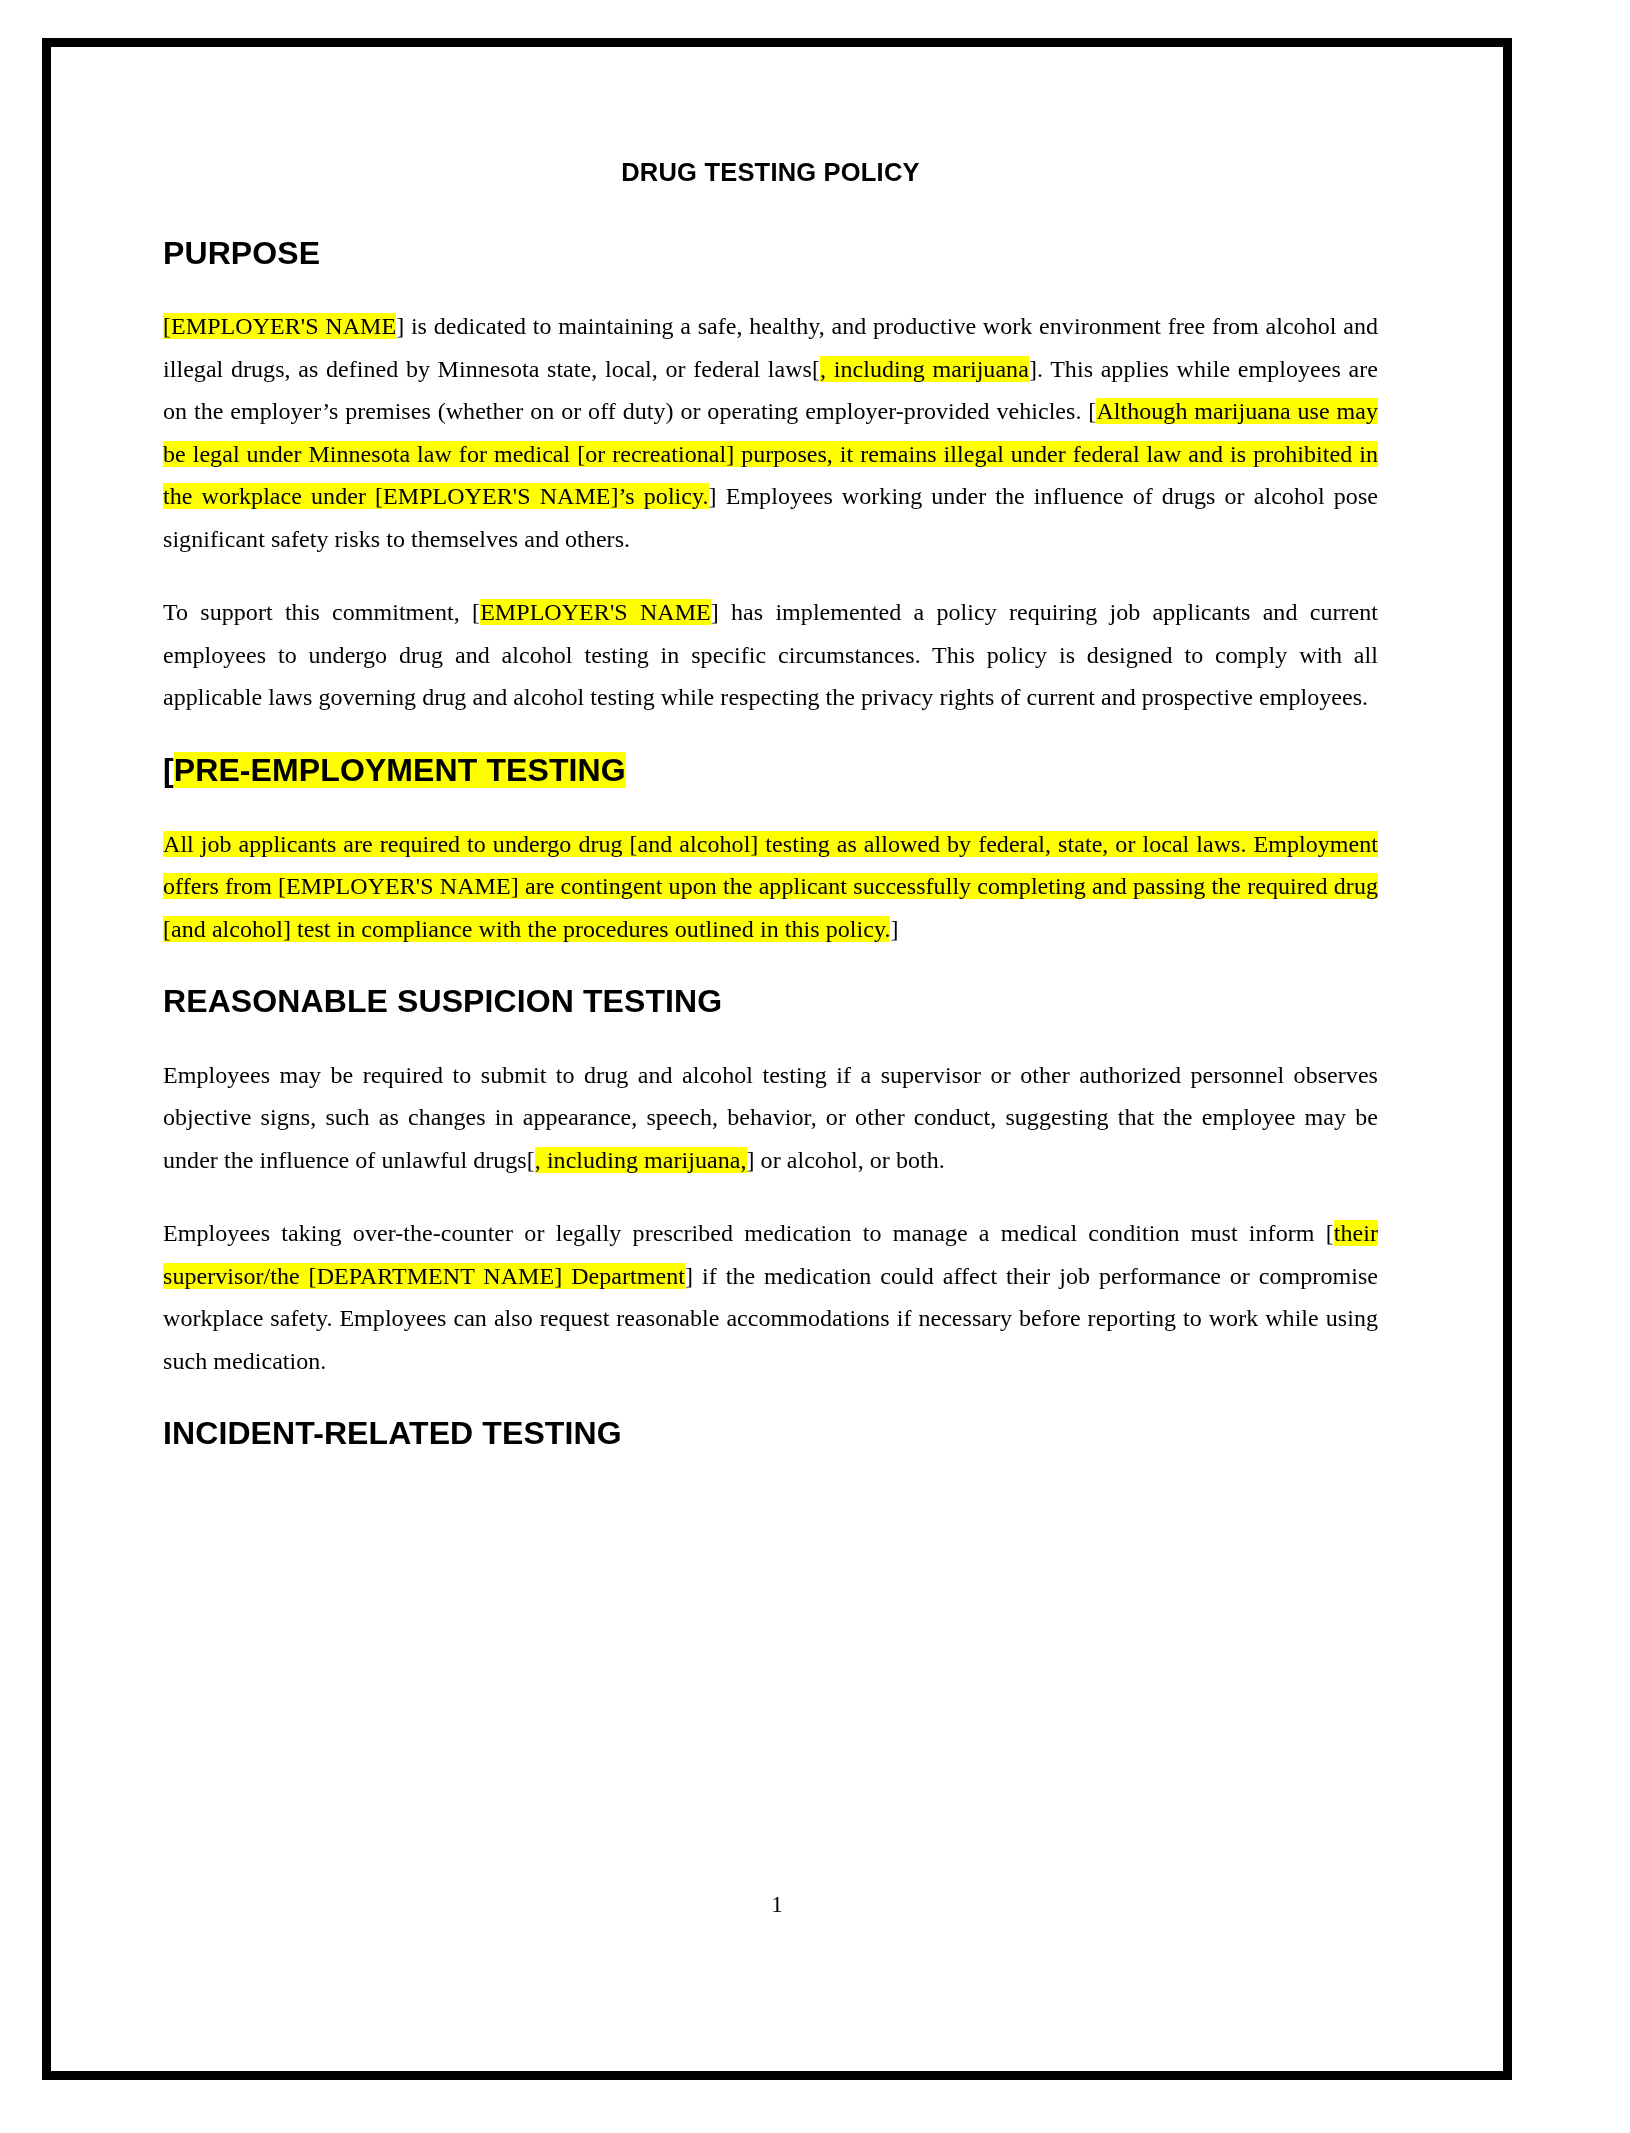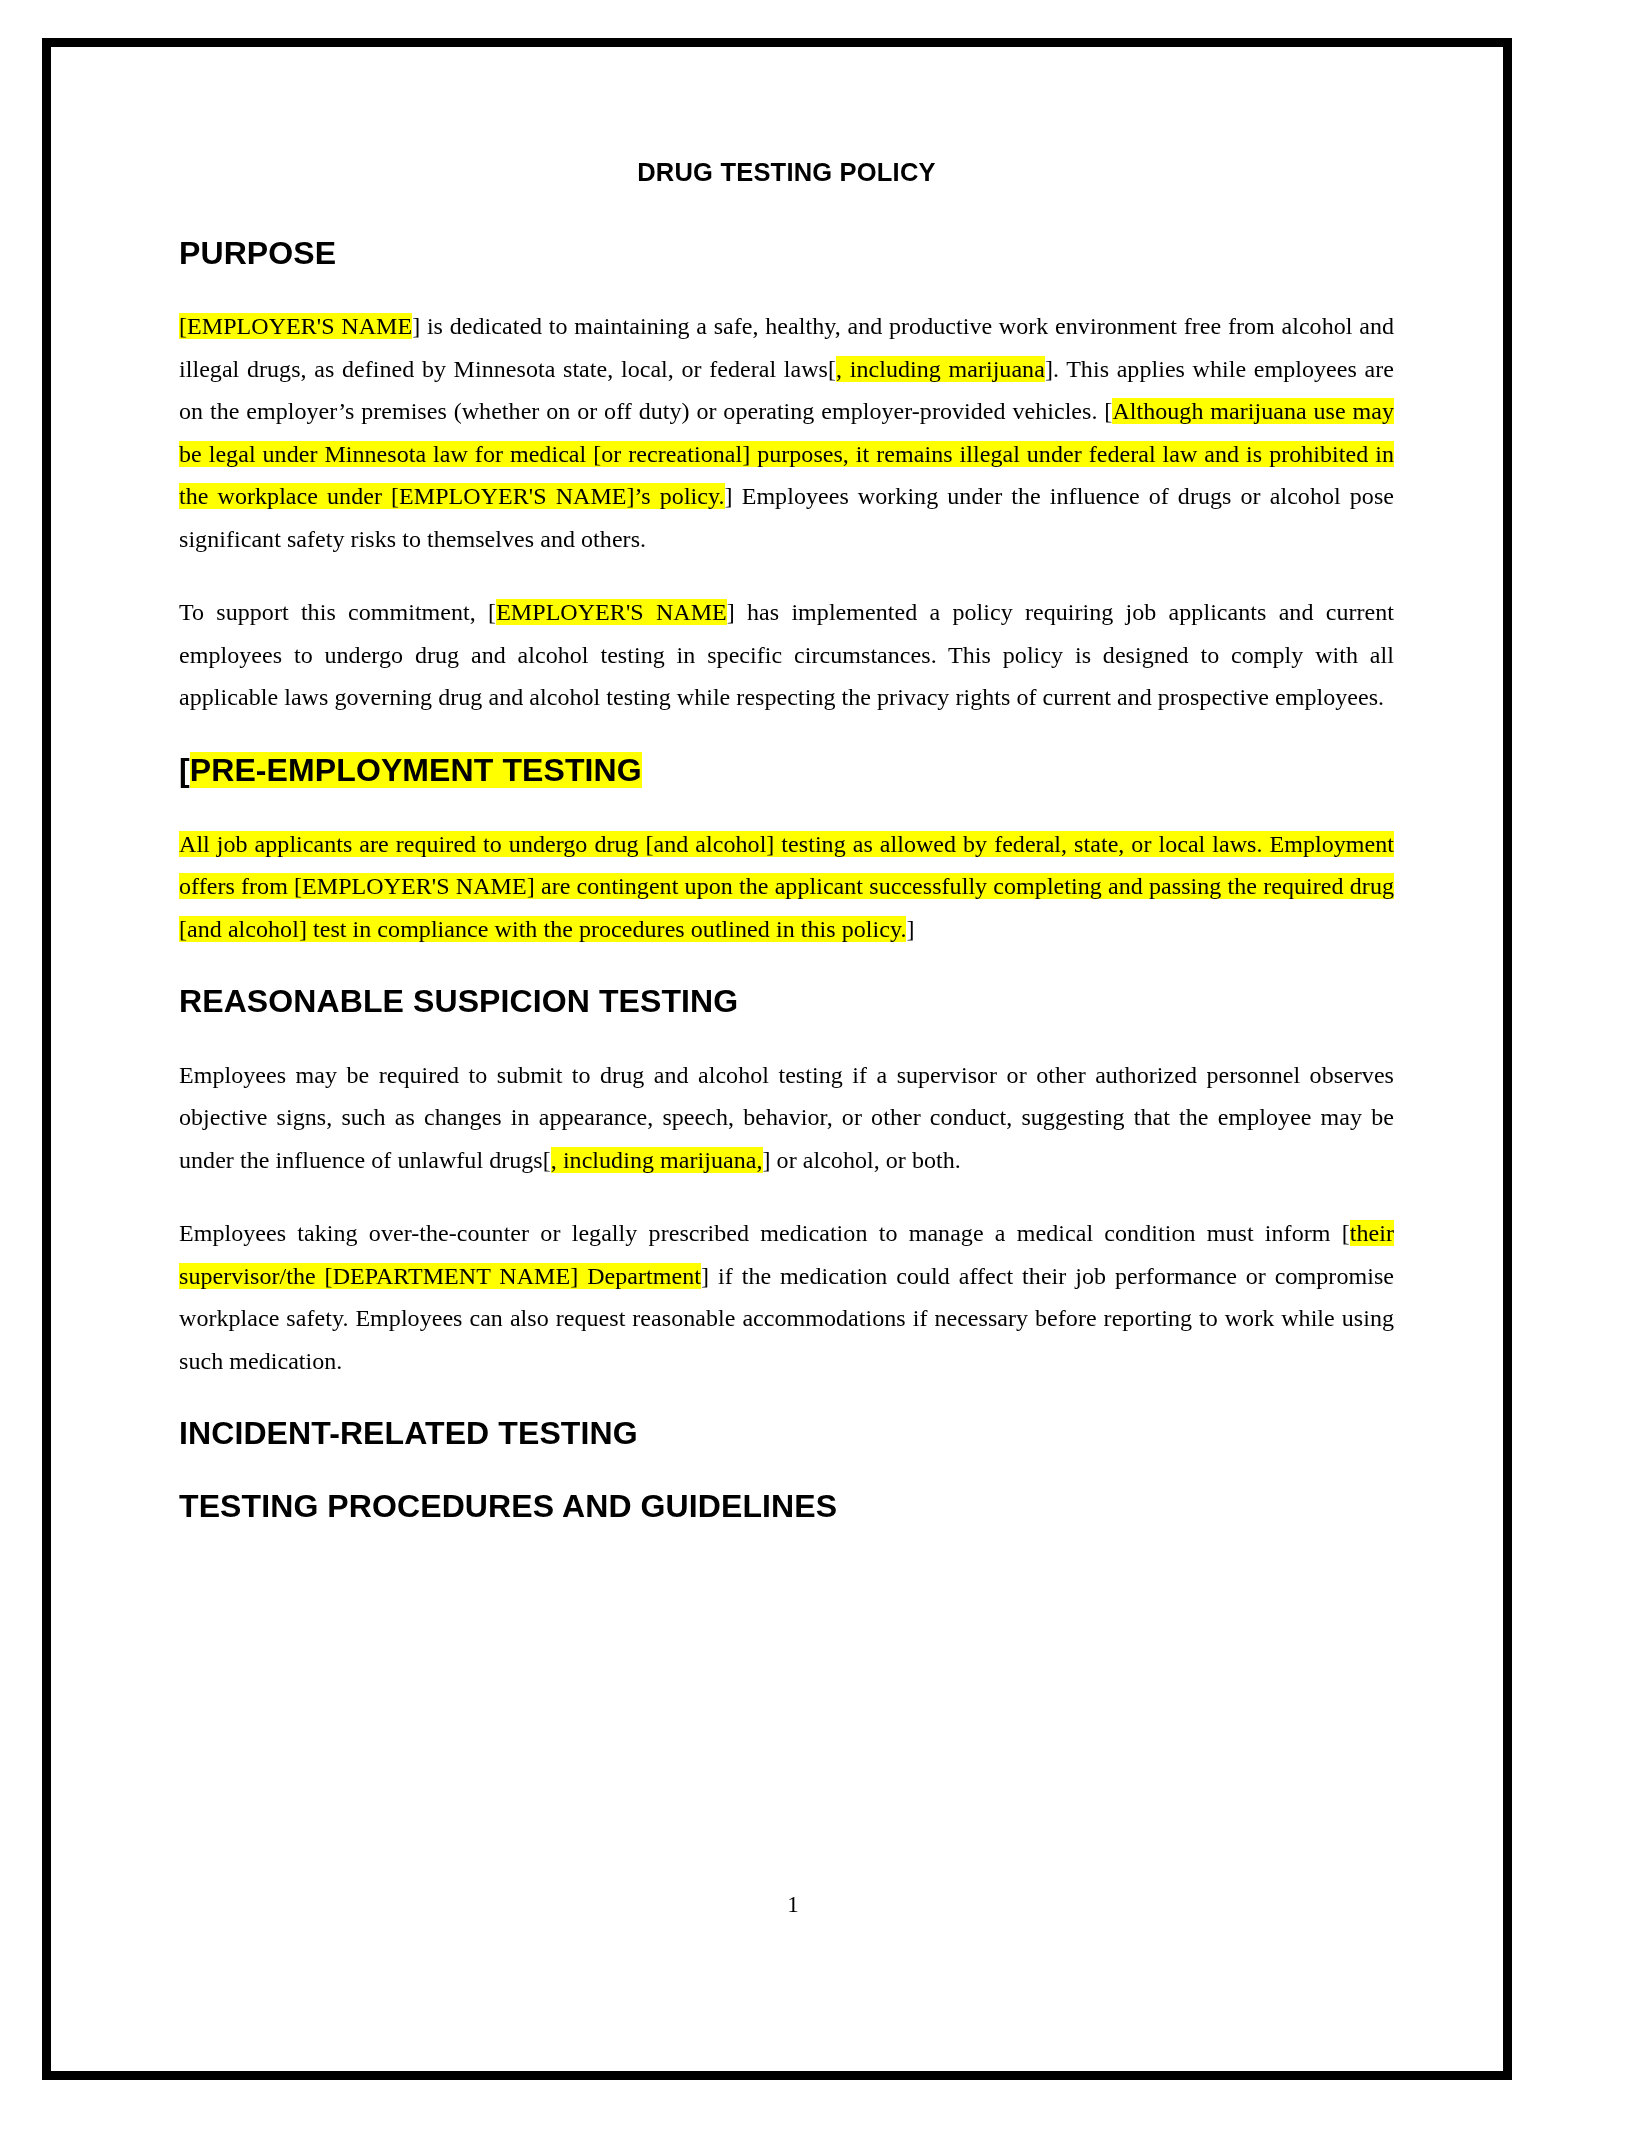--- a/index.html
+++ b/index.html
@@ -18,21 +18,21 @@
     left: 42px;
     top: 38px;
     width: 1470px;
     height: 2042px;
     border: 9px solid #000000;
     background: #ffffff;
     box-sizing: border-box;
   }
   .page-inner {
     position: absolute;
-    left: 16px;
+    left: 0;
     top: 0;
     width: 100%;
     height: 100%;
     box-sizing: border-box;
     padding: 12px;
   }
   .content {
     position: absolute;
     left: 112px;
     top: 110px;
@@ -104,20 +104,19 @@
 
       <p class="body-text"><span>Employees may be required to submit to drug and alcohol testing if a supervisor or other authorized personnel observes objective signs, such as changes in appearance, speech, behavior, or other conduct, suggesting that the employee may be under the influence of unlawful drugs[</span><span class="hl">, including marijuana,</span><span>] or alcohol, or both.</span></p>
 
       <p class="body-text"><span>Employees taking over-the-counter or legally prescribed medication to manage a medical condition must inform [</span><span class="hl">their supervisor/the [DEPARTMENT NAME] Department</span><span>] if the medication could affect their job performance or compromise workplace safety. Employees can also request reasonable accommodations if necessary before reporting to work while using such medication.</span></p>
 
 
 
       <h2 class="section-heading">INCIDENT-RELATED TESTING</h2>
 
 
-      <h2 class="section-heading">TESTING PROCEDURES AND GUIDELINES</h2>
 
     </div>
 
     <div class="page-number">1</div>
 
   </div>
 </div>
 
 </body></html>

